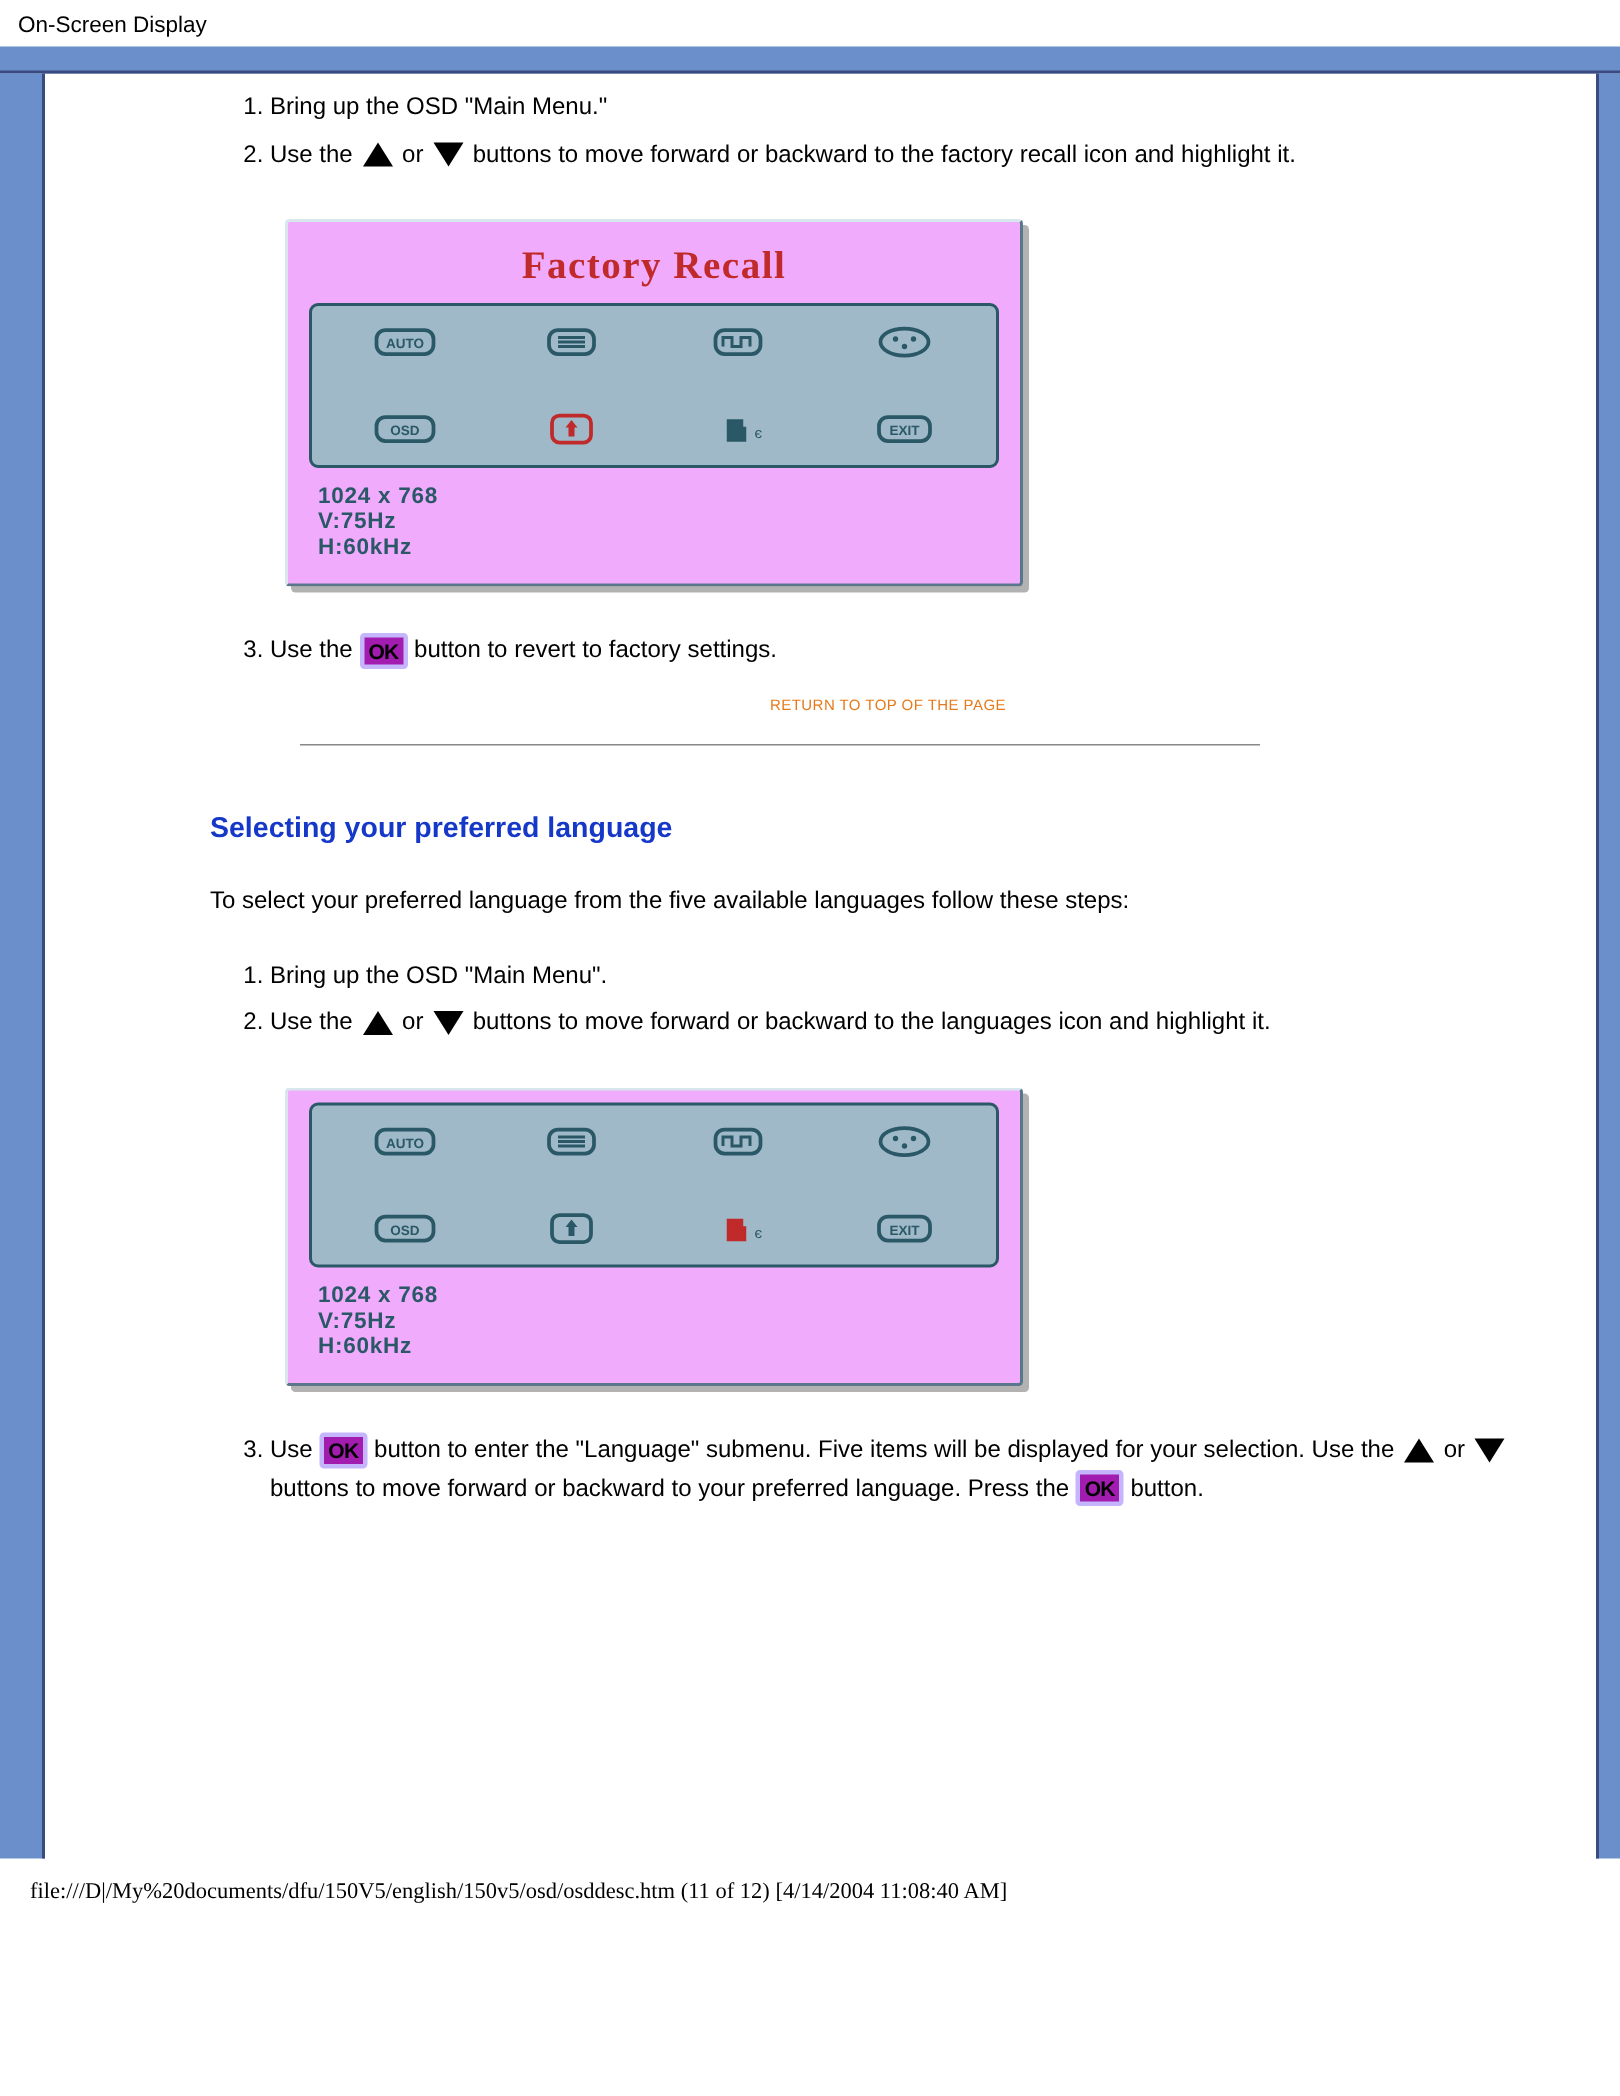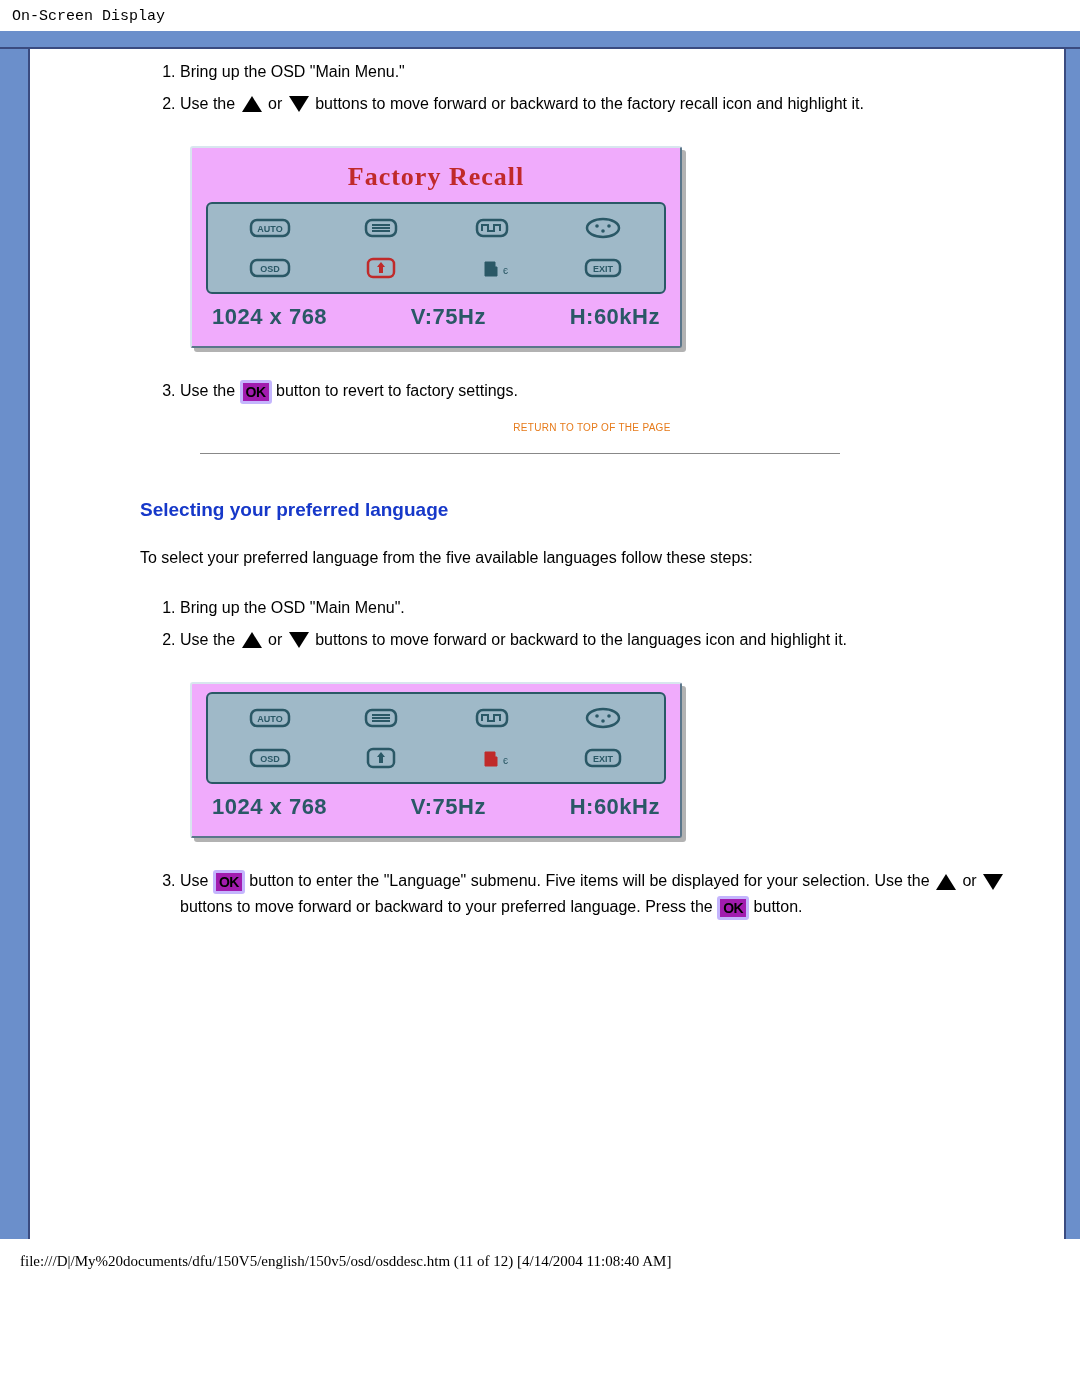--- a/index.html
+++ b/index.html
@@ -5,21 +5,21 @@
   body {
     margin: 0;
     padding: 0;
     font-family: Arial, Helvetica, sans-serif;
     background: #ffffff;
     color: #000000;
     font-size: 16px;
   }
   .page-header {
     padding: 8px 12px 6px 12px;
-    font-family: Liberation Mono, monospace;
+    font-family: Liberation Sans, sans-serif;
     font-size: 15px;
   }
   .blue-bar {
     height: 16px;
     background: #6b8fcb;
     border-bottom: 2px solid #3a4b80;
   }
   .frame-row {
     display: flex;
   }
@@ -100,21 +100,21 @@
     padding: 6px 0 10px 0;
     letter-spacing: 1px;
   }
   .osd-iconbox {
     border: 2px solid #2a5866;
     border-radius: 6px;
     background: #9fb9c8;
     padding: 10px 6px;
     display: flex;
     flex-direction: column;
-    gap: 12px;
+    gap: 30px;
   }
   .osd-iconrow {
     display: flex;
     justify-content: space-around;
     align-items: center;
   }
   .osd-icon {
     width: 44px;
     height: 28px;
     display:flex;
@@ -123,24 +123,25 @@
   }
   .osd-icon svg {
     width: 42px;
     height: 28px;
   }
   .osd-status {
     display:flex;
     justify-content: space-between;
     color: #2a5866;
     font-weight: bold;
-    font-size: 22px;
+    font-size: 15px;
     font-family: Verdana, Arial, sans-serif;
     padding: 10px 6px 4px 6px;
     letter-spacing: 0.5px;
+    flex-direction: column;
   }
   .return-link {
     text-align: center;
     color: #e67a1a;
     font-size: 10px;
     letter-spacing: 0.3px;
     margin: 18px 0 20px 0;
     font-family: Arial, sans-serif;
   }
   hr.sep {

